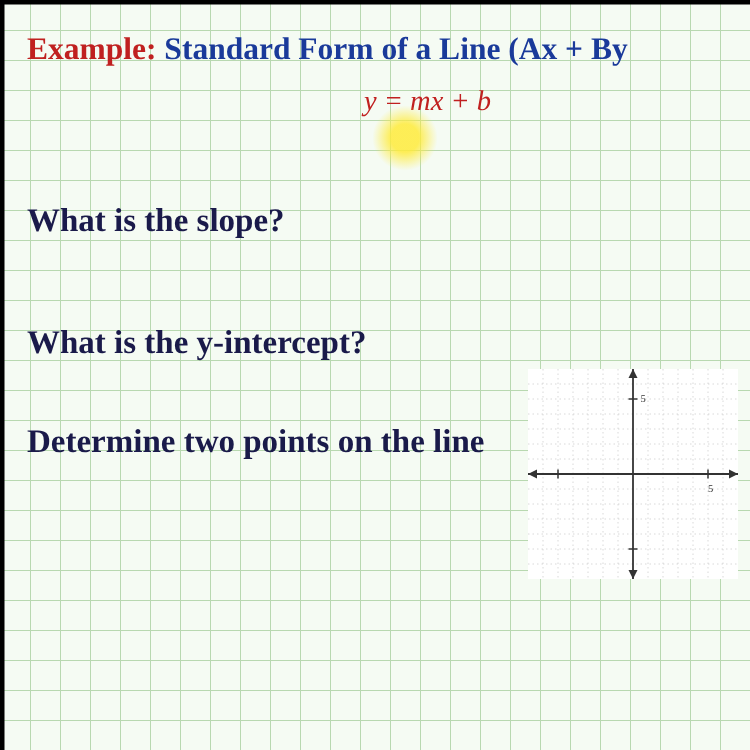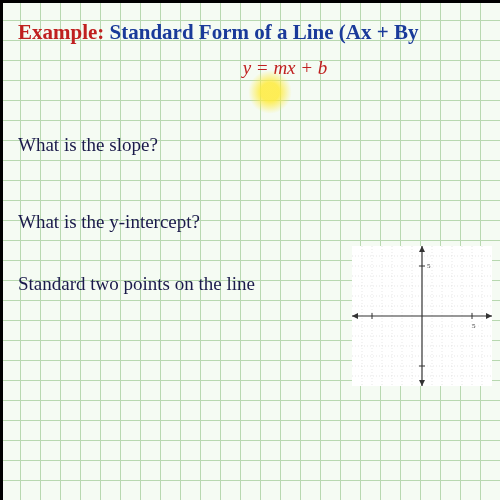--- a/index.html
+++ b/index.html
@@ -67,22 +67,22 @@
       position: absolute;
       background: radial-gradient(circle, rgba(255,235,59,0.85) 30%, rgba(255,235,59,0.2) 60%, transparent 70%);
       width: 44px;
       height: 44px;
       border-radius: 50%;
       left: 248px;
       top: 70px;
     }
     .question {
       color: #1a1a4a;
-      font-size: 19px;
-      font-weight: normal;
+      font-size: 22px;
+      font-weight: bold;
       margin-top: 55px;
     }
     .q2 { }
     .q3 { margin-top: 40px; }
     .q3-line2 { margin-top: 2px; margin-left: 28px; }
     .mini-graph {
       position: absolute;
       right: 8px;
       bottom: 50px;
       width: 140px;
@@ -107,21 +107,21 @@
       <span>  </span>
       <span class="title">Standard Form of a Line  (Ax + By</span>
     </div>
 
     <div class="formula">y = mx + b</div>
 
     <div class="highlight"></div>
 
     <div class="question">What is the slope?</div>
     <div class="question q2">What is the y-intercept?</div>
-    <div class="question q3">Standard two points on the line</div>
+    <div class="question q3">Determine two points on the line</div>
   </div>
 
   <div class="mini-graph">
     <svg width="140" height="140" viewBox="0 0 140 140">
       <rect x="0" y="0" width="140" height="140" fill="#ffffff"></rect>
       <g stroke="#ccc" stroke-width="0.5" stroke-dasharray="1,2">
         <line x1="10" y1="0" x2="10" y2="140"></line>
           <line x1="20" y1="0" x2="20" y2="140"></line>
           <line x1="30" y1="0" x2="30" y2="140"></line>
           <line x1="40" y1="0" x2="40" y2="140"></line>

